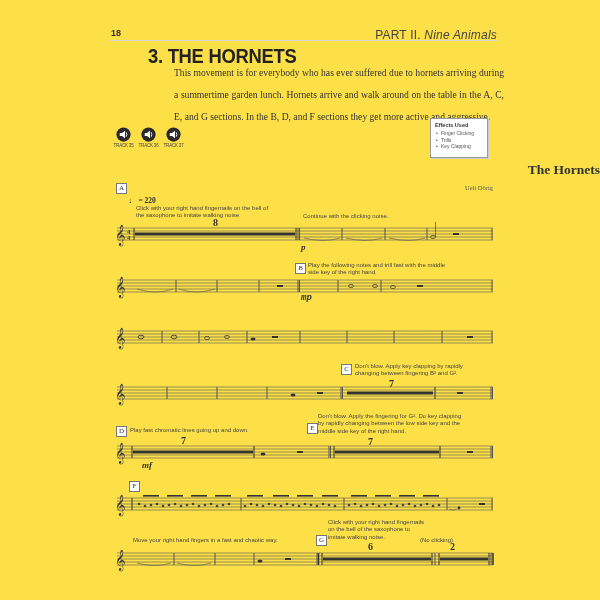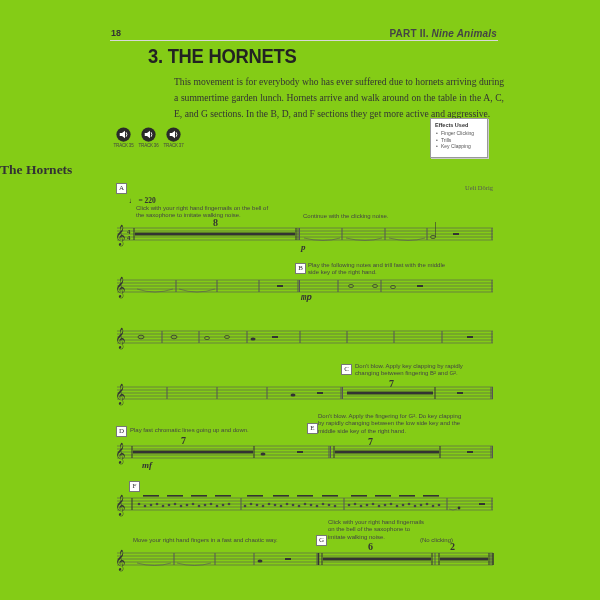--- a/index.html
+++ b/index.html
@@ -1,34 +1,34 @@
 <!DOCTYPE html>
 <html><head>
 <meta charset="utf-8">
 <style>
   html, body { margin:0; padding:0; background:#ffffff; }
   body { width:600px; height:600px; position:relative; overflow:hidden; font-family:"Liberation Sans", sans-serif; color:#222; }
-  .page { position:absolute; left:0; top:0; width:600px; height:600px; background:#84cc16; }
+  .page { position:absolute; left:0; top:0; width:600px; height:600px; background:#fde047; }
   .abs { position:absolute; }
   .hdr-line { position:absolute; left:110px; top:40px; width:388px; height:1px; background:#d8d8d8; }
   .page-num { left:111px; top:28px; font-size:9px; font-weight:bold; color:#333; }
-  .part { right:103px; top:28px; font-size:10px; color:#444; letter-spacing:0.2px;font-weight:bold; }
+  .part { right:103px; top:28px; font-size:12px; color:#444; letter-spacing:0.2px; }
   .part i { font-style:italic; }
   .title { left:148px; top:45px; font-size:20px; font-weight:bold; color:#222; letter-spacing:-0.3px; transform:scaleX(0.92); transform-origin:left; }
-  .intro { left:174px; top:74px; width:330px; font-family:"Liberation Serif", serif; font-size:9.6px; line-height:16px; color:#333; text-align:justify; }
+  .intro { left:174px; top:62px; width:330px; font-family:"Liberation Serif", serif; font-size:9.6px; line-height:22px; color:#333; text-align:justify; }
   .tracks { left:114px; top:127px; display:flex; gap:6px; }
   .track { display:flex; flex-direction:column; align-items:center; width:19px; }
   .track svg { width:15px; height:15px; }
   .track span { font-size:4.5px; color:#444; white-space:nowrap; margin-top:1px; letter-spacing:-0.2px; }
   .effects { left:430px; top:118px; width:58px; height:40px; border:1px solid #999; box-shadow:1px 1px 0 #ccc; background:#fff; padding:3px 4px; box-sizing:border-box; }
   .effects .eh { font-size:5.5px; font-weight:bold; color:#333; margin-bottom:2px; }
   .effects ul { margin:0; padding:0 0 0 6px; list-style:none; }
   .effects li { font-size:5px; color:#555; line-height:6.6px; position:relative; }
   .effects li::before { content:"•"; position:absolute; left:-5px; }
-  .piece-title { left:0; width:600px; top:162px; text-align:left; font-family:"Liberation Serif", serif; font-weight:bold; font-size:13.5px; color:#333; }
+  .piece-title { left:0; width:600px; top:162px; text-align:right; font-family:"Liberation Serif", serif; font-weight:bold; font-size:13.5px; color:#333; }
   .composer { right:107px; top:184px; font-family:"Liberation Serif", serif; font-size:6.5px; color:#555; }
   .reh { width:9px; height:9px; border:1px solid #777; font-family:"Liberation Serif", serif; font-size:7px; text-align:center; line-height:9px; color:#333; background:#fff; }
   .instr { font-size:6px; color:#444; line-height:7.4px; }
   .tempo { font-family:"Liberation Serif", serif; font-size:7.5px; font-weight:bold; color:#333; }
   .dyn { font-family:"Liberation Serif", serif; font-style:italic; font-weight:bold; font-size:9px; color:#333; }
   .mrest-num { font-family:"Liberation Serif", serif; font-weight:bold; font-size:10px; color:#333; }
   .staff { position:absolute; left:117px; width:376px; }
   svg.st { position:absolute; left:0; top:0; overflow:visible; }
 </style>
 </head>

